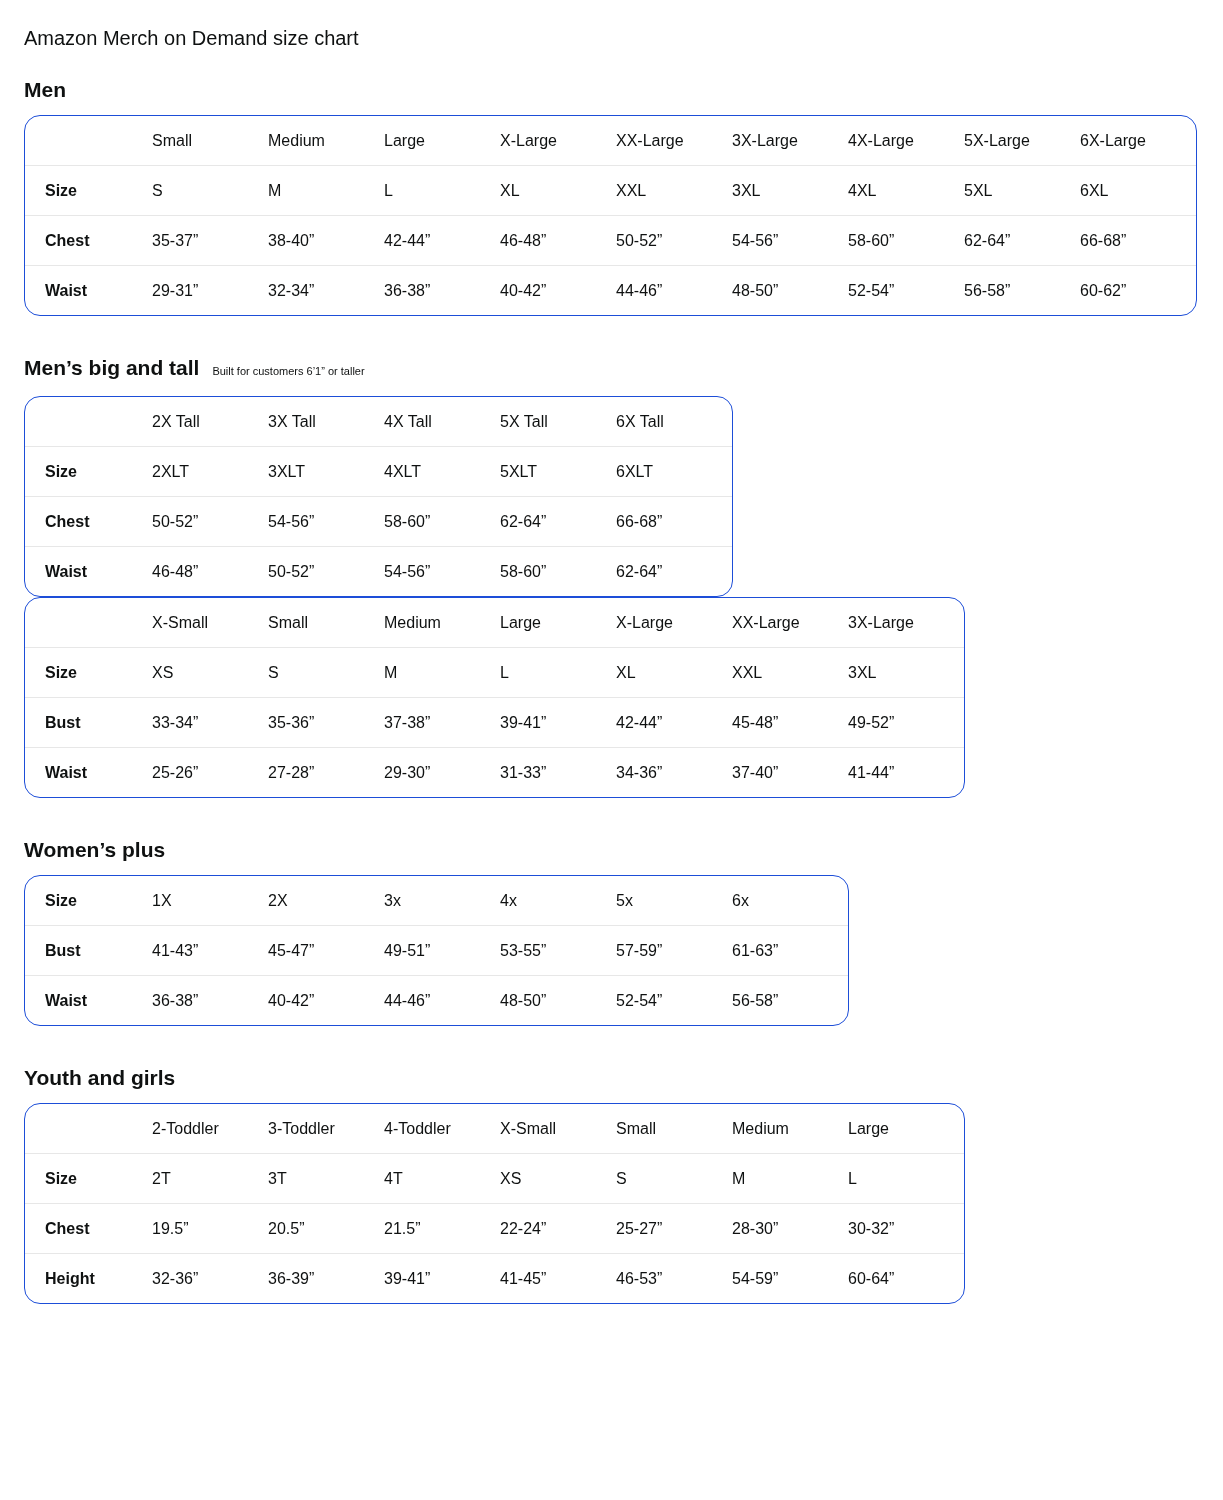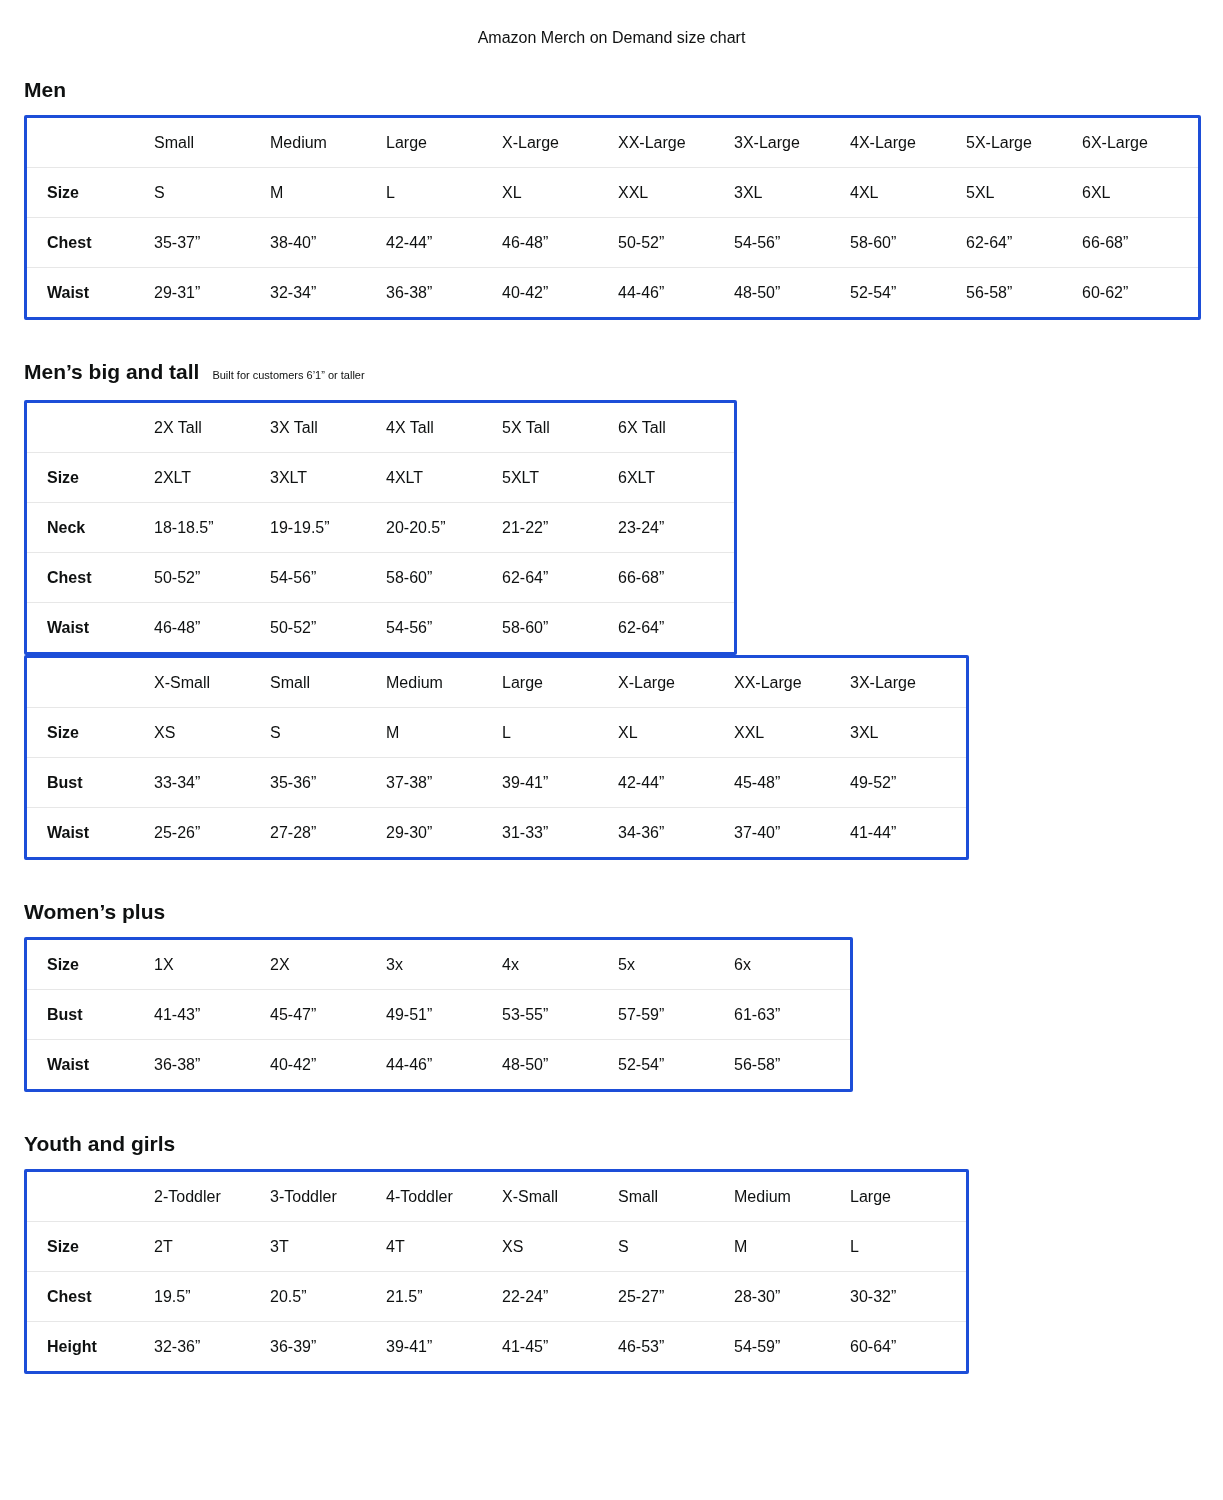--- a/index.html
+++ b/index.html
@@ -8,47 +8,46 @@
     background: #ffffff;
     color: #0F1111;
     font-family: "Liberation Sans", sans-serif;
   }
   .page {
     width: 1223px;
     box-sizing: border-box;
     padding: 27px 24px 22px 24px;
   }
   .page-title {
-    font-size: 16px;
+    font-size: 20px;
     line-height: 22px;
     font-weight: 400;
     margin: 0 0 28px 0;
-    text-align: center;
   }
   .size-section h2 {
     font-size: 21px;
     line-height: 26px;
     font-weight: 700;
     margin: 39px 0 12px 0;
   }
   .size-section:first-of-type h2 {
     margin-top: 9px;
   }
   .section-subtitle {
     font-size: 11px;
     font-weight: 400;
     margin-left: 13px;
   }
   .section-subtitle:empty { display: none; }
 
   table.sizes {
     border-collapse: separate;
     border-spacing: 0;
-    border: 3px solid #1d4ed8;
-    border-radius: 2px;
+    border: 1px solid #1d4ed8;
+    border-radius: 16px;
     table-layout: fixed;
   }
   table.sizes th, table.sizes td {
     height: 49px;
     padding: 0;
     text-align: left;
     vertical-align: middle;
     font-size: 16px;
     font-weight: 400;
     color: #0F1111;
@@ -164,28 +163,20 @@
             </tr>
             <tr>
               <th class="lbl">Size</th>
               <td>2XLT</td>
               <td>3XLT</td>
               <td>4XLT</td>
               <td>5XLT</td>
               <td>6XLT</td>
             </tr>
             <tr>
-              <th class="lbl">Neck</th>
-              <td>18-18.5”</td>
-              <td>19-19.5”</td>
-              <td>20-20.5”</td>
-              <td>21-22”</td>
-              <td>23-24”</td>
-            </tr>
-            <tr>
               <th class="lbl">Chest</th>
               <td>50-52”</td>
               <td>54-56”</td>
               <td>58-60”</td>
               <td>62-64”</td>
               <td>66-68”</td>
             </tr>
             <tr>
               <th class="lbl">Waist</th>
               <td>46-48”</td>

